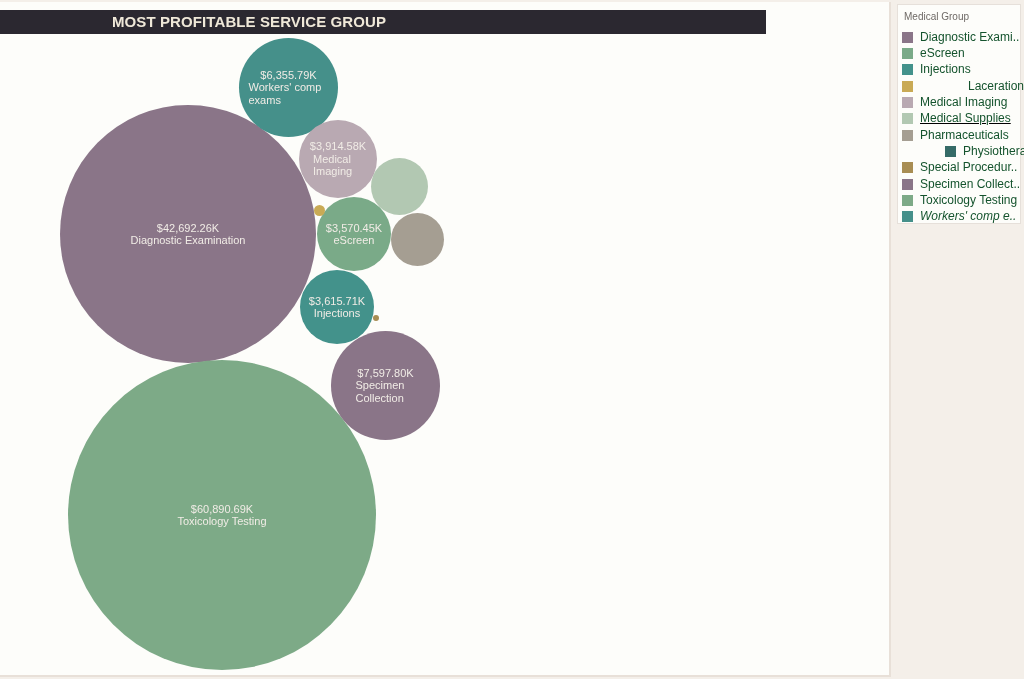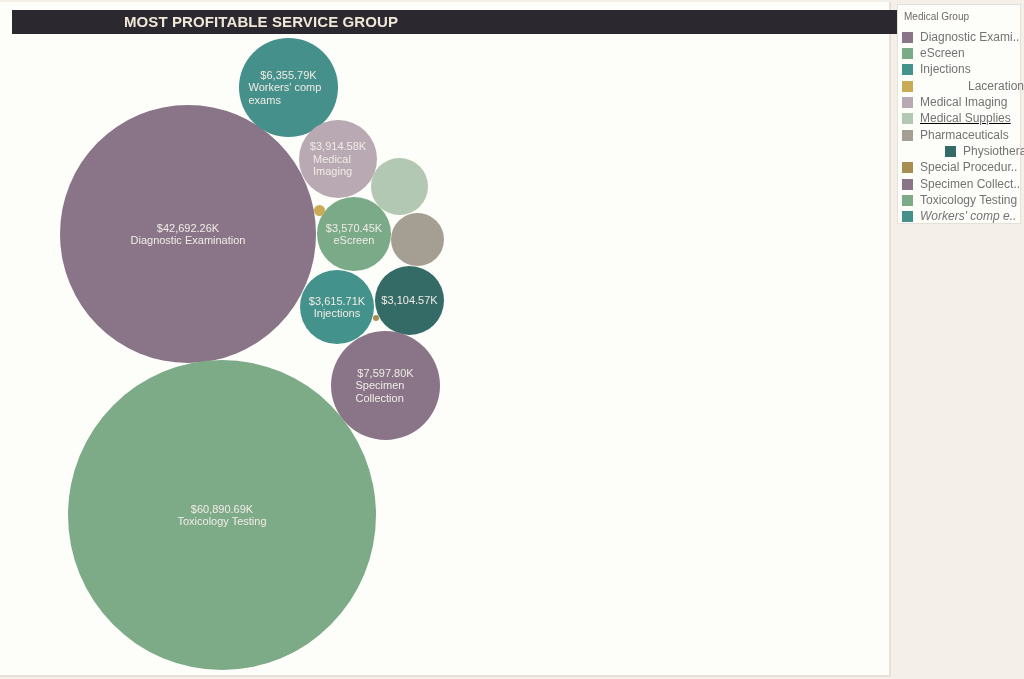--- a/index.html
+++ b/index.html
@@ -7,21 +7,21 @@
     width:1024px; height:679px; overflow:hidden; position:relative;
     background:#f4efe9;
     font-family:"Liberation Sans", sans-serif;
   }
   .top-strip { position:absolute; left:0; top:0; width:1024px; height:4px; background:#f4efe9; }
   .chart-panel {
     position:absolute; left:0; top:2px; width:889px; height:673px;
     background:#fdfdfa; border-right:2px solid #e8e0d8; border-bottom:2px solid #e8e0d8;
   }
   .title-bar {
-    position:absolute; left:12px; top:8px; width:886px; height:24px;
+    position:absolute; left:0; top:8px; width:766px; height:24px;
     background:#2b2830; color:#efe8d8;
     font-weight:bold; font-size:15px; line-height:24px;
   }
   .title-bar span { position:absolute; left:112px; top:0; letter-spacing:0.1px; }
   .bubble {
     position:absolute; border-radius:50%;
     display:flex; flex-direction:column; align-items:center; justify-content:center;
     text-align:left; color:#f1ece6; font-size:11px; line-height:12.5px;
   }
   .bubble .lbl { display:block; }
@@ -30,21 +30,21 @@
     background:#fdfdfa; border:1px solid #e6e0da; box-sizing:border-box;
   }
   .legend-title {
     position:absolute; left:6px; top:6px; font-size:10px; color:#6f6a66;
   }
   .legend-item {
     position:absolute; left:4px; height:16px; width:118px;
     display:flex; align-items:center; cursor:pointer;
   }
   .legend-swatch { width:11px; height:11px; margin-right:7px; flex:0 0 11px; }
-  .legend-text { font-size:12px; color:#737373; white-space:nowrap; }
+  .legend-text { font-size:12px; color:#14532d; white-space:nowrap; }
 </style>
 </head>
 <body>
 
 <div class="top-strip"></div>
 
 <div class="chart-panel">
   <div class="title-bar">
     <span>MOST PROFITABLE SERVICE GROUP</span>
   </div>
@@ -78,23 +78,20 @@
   </div>
 
   <div class="bubble" style="left:391px;top:211px;width:53px;height:53px;background:#a59e92;">
   </div>
 
   <div class="bubble" style="left:300px;top:268px;width:74px;height:74px;background:#43928b;">
     <span class="lbl">$3,615.71K</span>
     <span class="lbl">Injections</span>
   </div>
 
-  <div class="bubble" style="left:375px;top:264px;width:69px;height:69px;background:#356b67;">
-    <span class="lbl">$3,104.57K</span>
-  </div>
 
   <div class="bubble" style="left:331px;top:329px;width:109px;height:109px;background:#8a7588;">
     <span class="lbl">$7,597.80K</span>
     <span class="lbl" style="width:60px;">Specimen Collection</span>
   </div>
 
   <div class="bubble" style="left:314px;top:203px;width:11px;height:11px;background:#c9aa55;">
   </div>
 
   <div class="bubble" style="left:373px;top:313px;width:6px;height:6px;background:#a88d53;">

